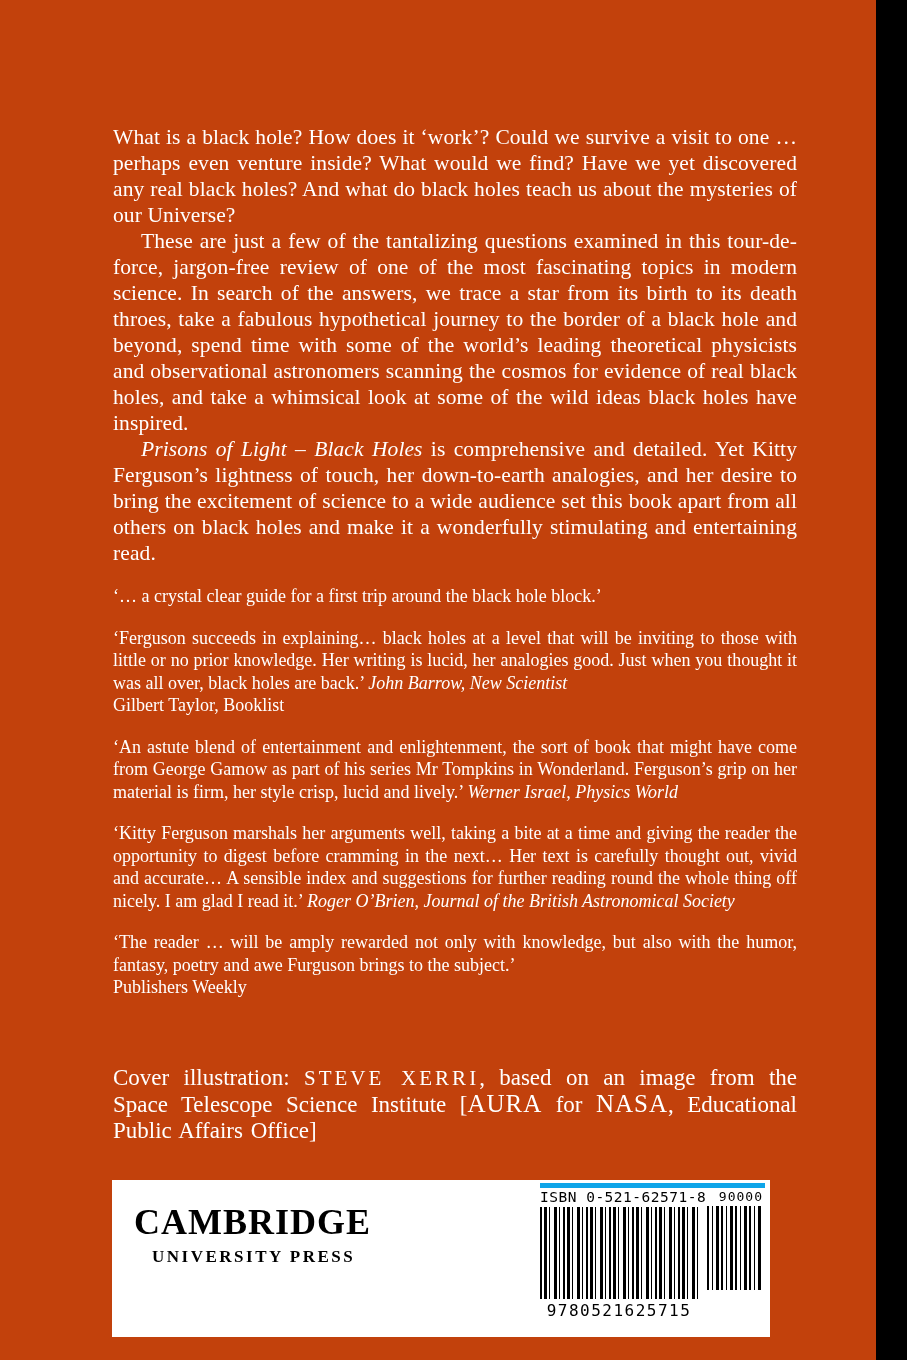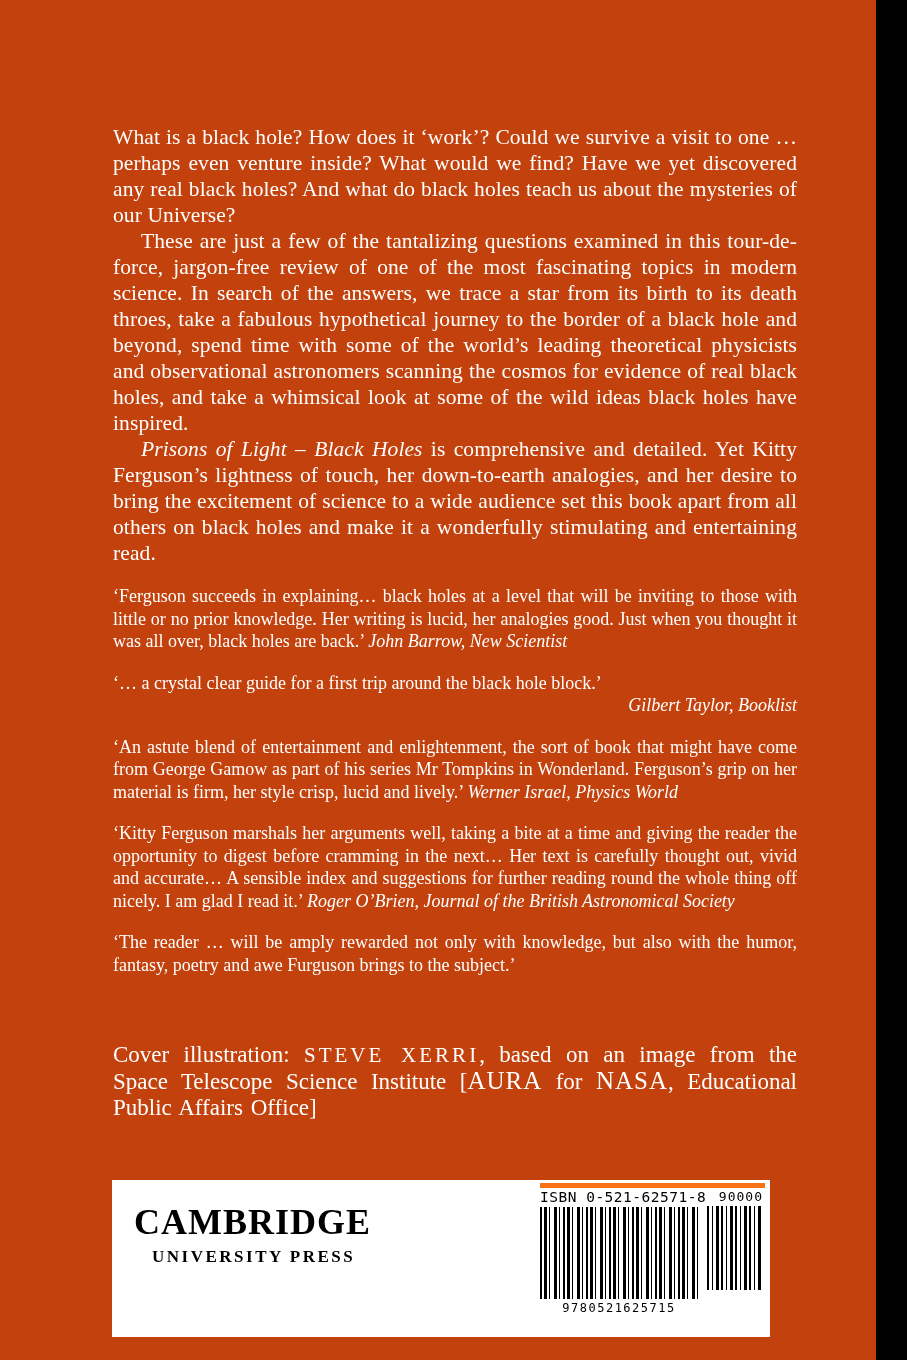--- a/index.html
+++ b/index.html
@@ -29,22 +29,20 @@
     margin:19px 0 0 0;
     font-size:18px;
     line-height:22.5px;
     text-align:justify;
   }
   .attribution { font-style:italic; }
   .attribution-line {
     margin:0;
     font-size:18px;
     line-height:22.5px;
-    font-style:italic;
-    text-align:right;
   }
   .credit {
     margin:66px 0 0 0;
     font-size:23px;
     line-height:26px;
     text-align:justify;
     word-spacing:2px;
   }
   .caps-spaced {
     font-size:21px;
@@ -75,21 +73,21 @@
     margin-top:7px;
     margin-left:18px;
     font-size:17px;
     font-weight:bold;
     letter-spacing:2.5px;
   }
   .barcode-assembly {
     position:absolute;
     left:428px; top:3px;
     width:225px;
-    border-top:5px solid #f97316;
+    border-top:5px solid #0ea5e9;
     padding-top:1px;
     display:flex;
     align-items:flex-start;
   }
   .main-barcode { width:158px; }
   .isbn-text {
     font-family:"DejaVu Sans Mono", monospace;
     font-size:14.5px;
     letter-spacing:0.5px;
     text-align:center;
@@ -100,21 +98,21 @@
     height:92px;
     background:repeating-linear-gradient(90deg,
       #000 0 2px, #fff 2px 4px,
       #000 4px 7px, #fff 7px 9px,
       #000 9px 10px, #fff 10px 14px,
       #000 14px 17px, #fff 17px 19px,
       #000 19px 20px, #fff 20px 23px);
   }
   .barcode-number {
     font-family:"DejaVu Sans Mono", monospace;
-    font-size:12px;
+    font-size:16px;
     letter-spacing:1.5px;
     text-align:center;
     margin-top:2px;
     white-space:nowrap;
   }
   .supp-barcode {
     width:56px;
     margin-left:9px;
   }
   .supp-code {
@@ -138,30 +136,31 @@
 <div class="cover">
 
   <div class="text-col">
 
     <p class="body-para">What is a black hole? How does it ‘work’? Could we survive a visit to one … perhaps even venture inside? What would we find? Have we yet discovered any real black holes? And what do black holes teach us about the mysteries of our Universe?</p>
 
     <p class="body-para indent">These are just a few of the tantalizing questions examined in this tour-de-force, jargon-free review of one of the most fascinating topics in modern science. In search of the answers, we trace a star from its birth to its death throes, take a fabulous hypothetical journey to the border of a black hole and beyond, spend time with some of the world’s leading theoretical physicists and observational astronomers scanning the cosmos for evidence of real black holes, and take a whimsical look at some of the wild ideas black holes have inspired.</p>
 
     <p class="body-para indent"><span class="italic">Prisons of Light – Black Holes</span><span> is comprehensive and detailed. Yet Kitty Ferguson’s lightness of touch, her down-to-earth analogies, and her desire to bring the excitement of science to a wide audience set this book apart from all others on black holes and make it a wonderfully stimulating and entertaining read.</span></p>
 
+    <p class="quote" style="margin-bottom:0;"><span>‘… a crystal clear guide for a first trip around the black hole block.’</span></p>
+
     <p class="quote"><span>‘Ferguson succeeds in explaining… black holes at a level that will be inviting to those with little or no prior knowledge. Her writing is lucid, her analogies good. Just when you thought it was all over, black holes are back.’ </span><span class="attribution">John Barrow, New Scientist</span></p>
-
-    <p class="quote" style="margin-bottom:0;"><span>‘… a crystal clear guide for a first trip around the black hole block.’</span></p>
     <p class="attribution-line">Gilbert Taylor, Booklist</p>
 
     <p class="quote"><span>‘An astute blend of entertainment and enlightenment, the sort of book that might have come from George Gamow as part of his series Mr Tompkins in Wonderland. Ferguson’s grip on her material is firm, her style crisp, lucid and lively.’ </span><span class="attribution">Werner Israel, Physics World</span></p>
 
     <p class="quote"><span>‘Kitty Ferguson marshals her arguments well, taking a bite at a time and giving the reader the opportunity to digest before cramming in the next… Her text is carefully thought out, vivid and accurate… A sensible index and suggestions for further reading round the whole thing off nicely. I am glad I read it.’ </span><span class="attribution">Roger O’Brien, Journal of the British Astronomical Society</span></p>
 
     <p class="quote" style="margin-bottom:0;"><span>‘The reader … will be amply rewarded not only with knowledge, but also with the humor, fantasy, poetry and awe Furguson brings to the subject.’</span></p>
+    <p class="attribution-line">Publishers Weekly</p>
 
     <p class="credit"><span>Cover illustration: </span><span class="caps-spaced">STEVE XERRI</span><span>, based on an image from the Space Telescope Science Institute [</span><span class="small-caps">AURA</span><span> for </span><span class="small-caps">NASA</span><span>, Educational Public Affairs Office]</span></p>
 
   </div>
 
   <div class="pub-box">
 
     <div class="cam-logo">
       <div class="cam-name">CAMBRIDGE</div>
       <div class="cam-sub">UNIVERSITY PRESS</div>

